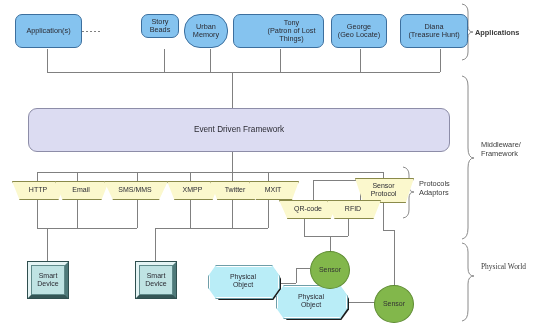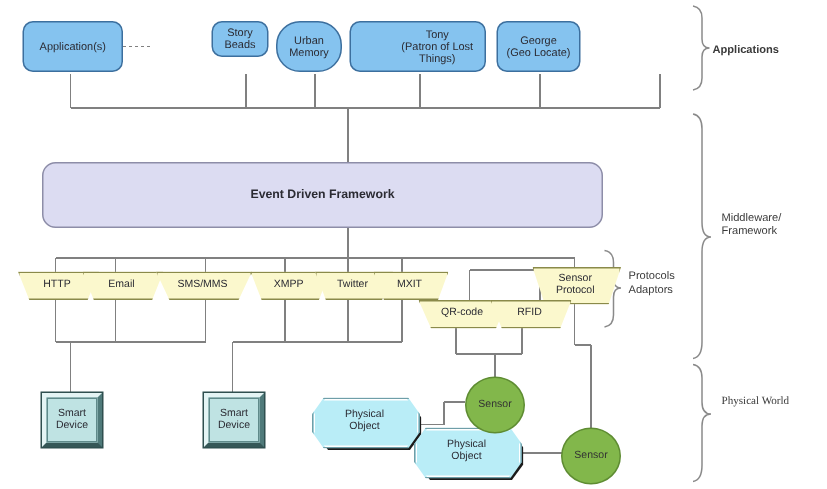--- a/index.html
+++ b/index.html
@@ -248,22 +248,25 @@
   </div>
 
   <div class="node app-box wide" style="left:233px; top:14px; width:91px; height:34px;padding-left:28px;">
     <span class="ml">Tony<br>(Patron of Lost Things)</span>
   </div>
 
   <div class="node app-box wide" style="left:331px; top:14px; width:56px; height:34px;">
     <span class="ml">George<br>(Geo Locate)</span>
   </div>
 
-
-  <div class="node framework-box" style="left:28px; top:108px; width:374px; height:44px;font-weight:bold;">
+  <div class="node app-box wide" style="left:400px; top:14px; width:68px; height:34px;">
+    <span class="ml">Diana<br>(Treasure Hunt)</span>
+  </div>
+
+  <div class="node framework-box" style="left:28px; top:108px; width:422px; height:44px;">
     <span>Event Driven Framework</span>
   </div>
 
   <div class="node proto" style="left:12px;  top:181px; width:52px; height:17px;">
     <span class="tz"></span>
     <span class="lbl">HTTP</span>
   </div>
 
   <div class="node proto" style="left:55px;  top:181px; width:52px; height:17px;">
     <span class="tz"></span>

